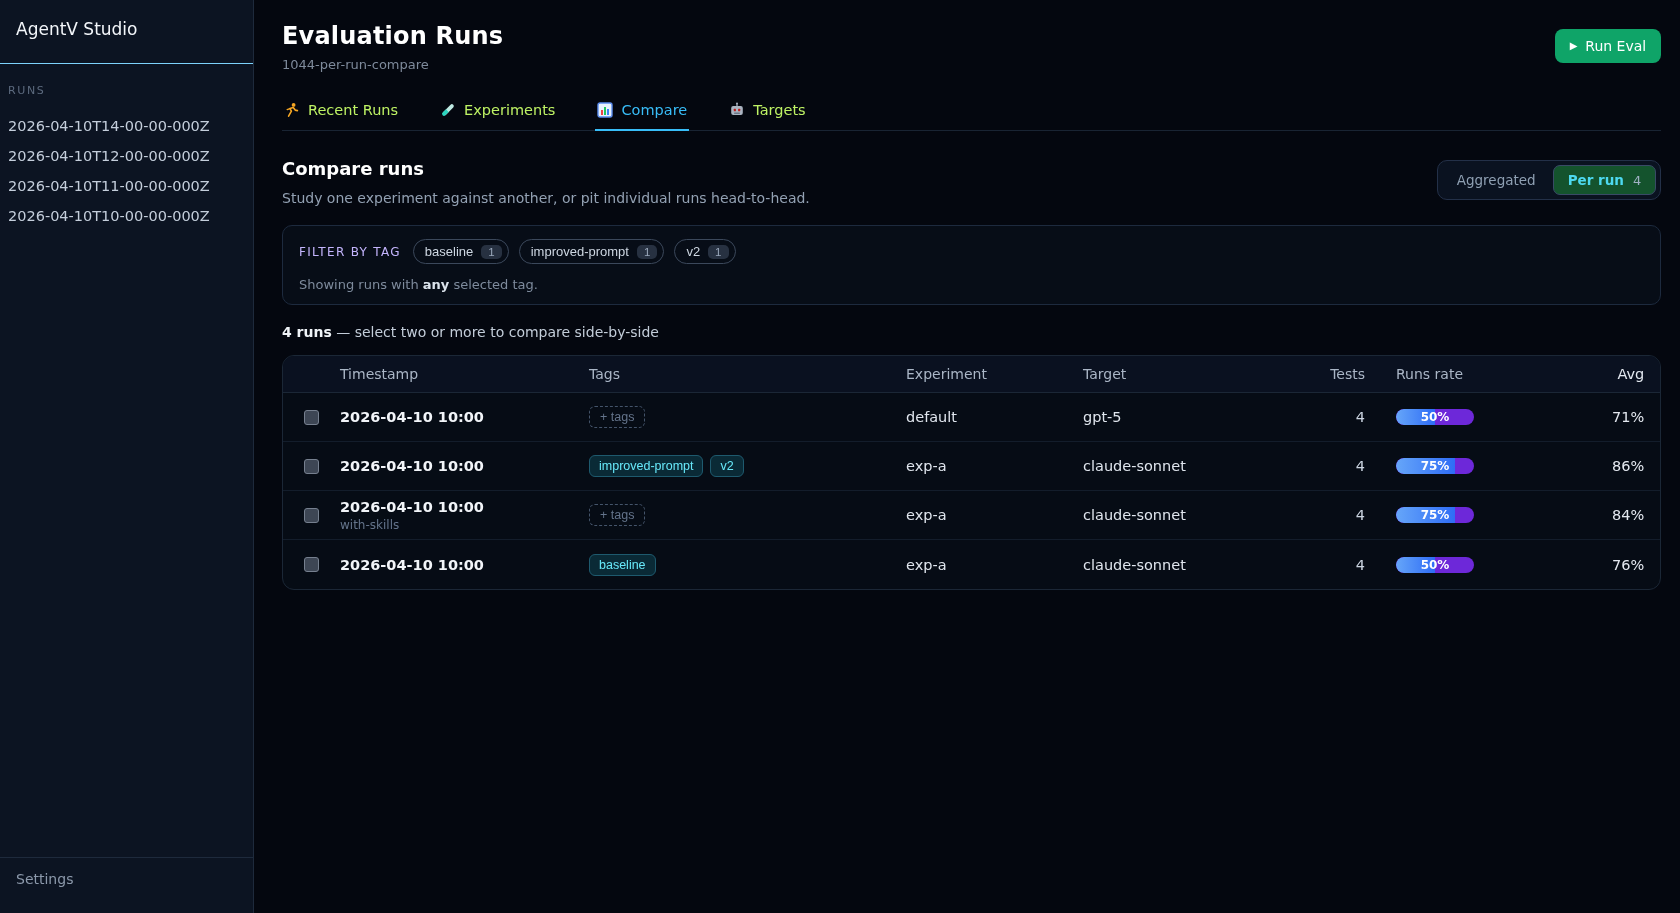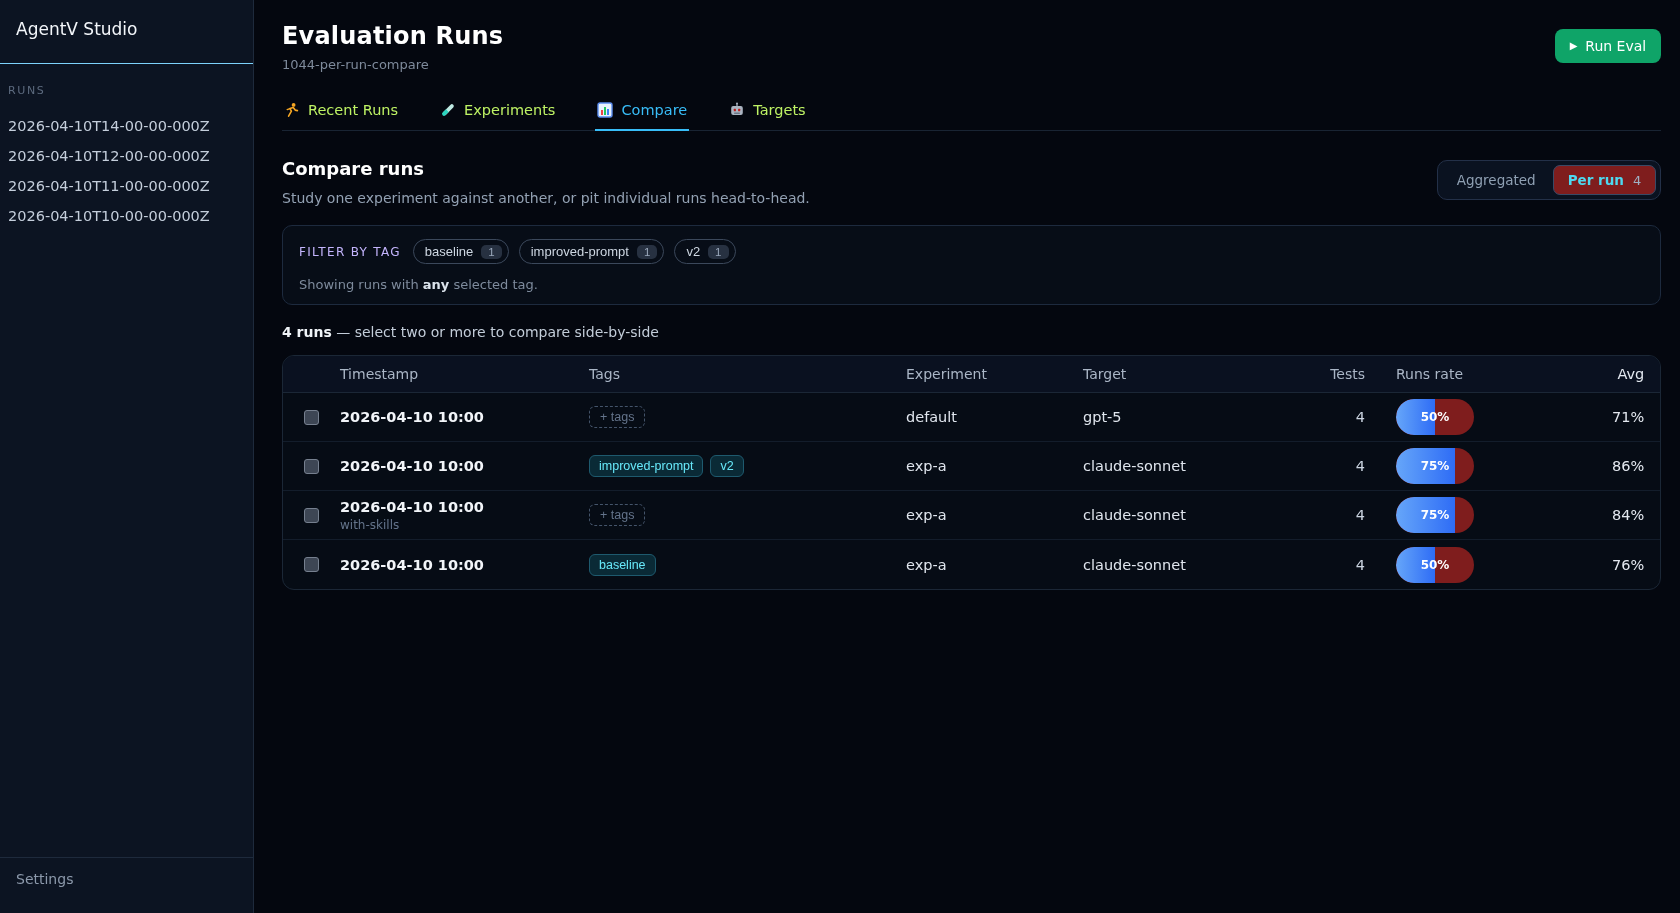--- a/index.html
+++ b/index.html
@@ -59,21 +59,21 @@
     display:flex; align-items:center; gap:2px;
     background:#0a1220; border:1px solid #233048; border-radius:10px; padding:4px;
     margin-top:2px;
   }
   .toggle-opt {
     font-size:13.5px; color:#8fa0b3; padding:6px 14px; border-radius:7px;
     cursor:pointer; display:flex; align-items:center; gap:9px;
     border:1px solid transparent; white-space:nowrap;
   }
   .toggle-opt.selected {
-    background:#7f1d1d; border-color:#394a66; color:#4dd9f0; font-weight:600;
+    background:#14532d; border-color:#394a66; color:#4dd9f0; font-weight:600;
   }
   .toggle-count { font-size:13px; color:#9fb0c3; font-weight:normal; }
   
   .filter-box {
     margin-top:19px; border:1px solid #1d2a3e; border-radius:10px;
     background:#070d17; padding:13px 16px 12px;
   }
   .filter-row { display:flex; align-items:center; gap:10px; }
   .filter-label { font-size:12px; letter-spacing:1.3px; color:#c4b5fd; margin-right:2px; }
   .tag-filter-chip {
@@ -122,22 +122,22 @@
     border:1px solid #1e5a6e; border-radius:6px; padding:3px 9px; cursor:pointer;
     white-space:nowrap;
   }
   .add-tags-chip {
     font-size:12.5px; color:#64748b; border:1px dashed #44546a;
     border-radius:6px; padding:3px 10px; cursor:pointer; background:transparent;
   }
   .c-exp, .c-target { font-size:14.5px; color:#dfe5ed; }
   .c-tests { font-size:14.5px; color:#cbd5e1; }
   .pass-pill {
-    position:relative; width:78px; height:36px; border-radius:999px;
-    background:#7f1d1d; overflow:hidden;
+    position:relative; width:78px; height:16px; border-radius:999px;
+    background:#6d28d9; overflow:hidden;
   }
   .pass-fill {
     position:absolute; left:0; top:0; bottom:0;
     background:linear-gradient(90deg,#66a6f9,#2e6cf6);
     border-radius:999px 0 0 999px;
   }
   .pass-label {
     position:absolute; inset:0; display:flex; align-items:center; justify-content:center;
     font-size:12px; font-weight:bold; color:#ffffff;
   }

